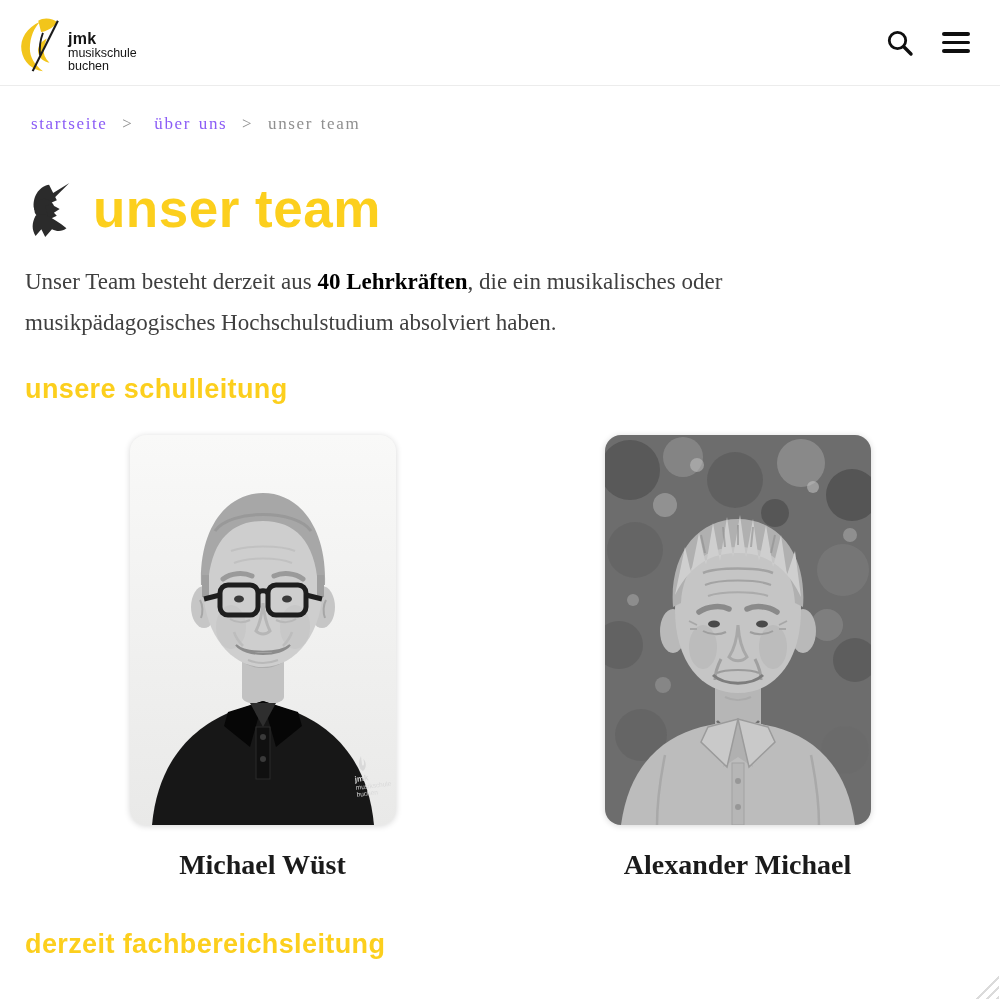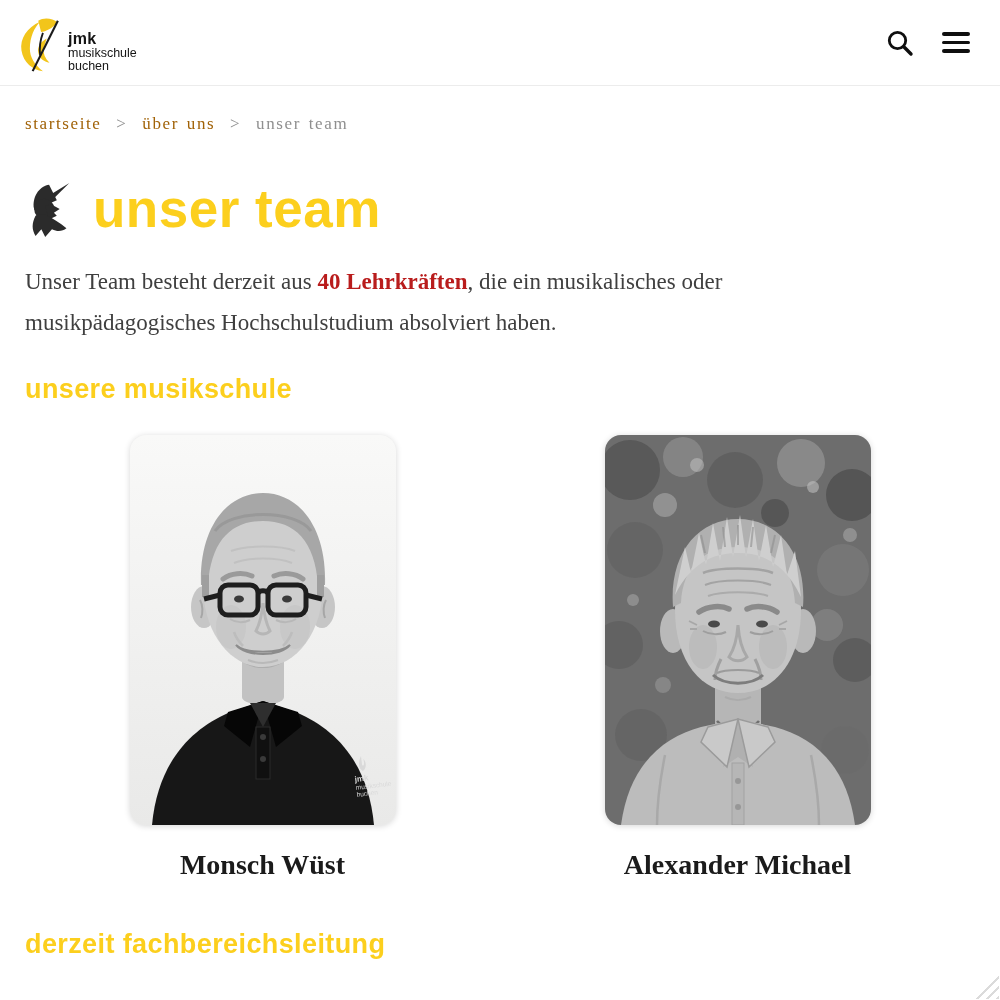--- a/index.html
+++ b/index.html
@@ -19,30 +19,30 @@
     font-family:"Liberation Sans", sans-serif; color:#151515; line-height:1.08; }
   .logo-jmk{ font-weight:bold; font-size:16px; letter-spacing:.3px; }
   .logo-sub{ font-size:12.5px; }
   .header-actions{ display:flex; align-items:center; gap:18px; }
   .icon-btn{ background:none; border:none; padding:4px; cursor:pointer; display:flex; align-items:center; }
   .hamburger{ display:flex; flex-direction:column; gap:5px; }
   .hamburger span{ display:block; width:28px; height:3.6px; background:#0f0f0f; border-radius:2px; }
   
   .main{ padding:0 25px; }
   .breadcrumb{ margin-top:28px; font-size:17px; color:#8f8f8f; letter-spacing:1.6px; word-spacing:2px; }
-  .breadcrumb a{ color:#a16207; text-decoration:none; cursor:pointer; }
+  .breadcrumb a{ color:#8b5cf6; text-decoration:none; cursor:pointer;margin-left:6px; }
   .breadcrumb .sep{ margin:0 7px; }
   .title-row{ margin-top:44px; display:flex; align-items:center; gap:16px; }
   .mascot{ width:52px; height:56px; flex:0 0 auto; }
   .page-title{
     margin:0; font-family:"Liberation Sans", sans-serif; font-weight:bold;
     font-size:53px; color:#FCCF1D; letter-spacing:.5px;
   }
   .intro{ margin:22px 0 0 0; font-size:23px; line-height:1.8; color:#3f3f3f; max-width:888px; }
-  .intro strong{ color:#b91c1c; }
+  .intro strong{ color:#000000; }
   .section-heading{
     margin:30px 0 0 0; font-family:"Liberation Sans", sans-serif; font-weight:bold;
     font-size:27px; color:#FCCF1D; letter-spacing:.4px;
   }
   .section-heading.second{ margin-top:48px; margin-bottom:34px; }
   
   .team-grid{ display:grid; grid-template-columns:1fr 1fr; max-width:950px; margin-top:4px; }
   .person{ margin:0; display:flex; flex-direction:column; align-items:center; }
   .photo{
     width:266px; height:390px; margin-top:26px; border-radius:16px; overflow:hidden;
@@ -113,21 +113,21 @@
         <circle cx="19" cy="29" r="10.5"></circle>
         <polygon points="26,24 35,29 29,33 32,36 24,40 20,26"></polygon>
         <path d="M10,36 C6,44 6,50 10,57 L16,50 L20,58 L27,50 C33,53 38,52 42,49 C35,43 28,39 22,36 C18,34 13,34 10,36 Z"></path>
       </g>
     </svg>
     <h1 class="page-title">unser team</h1>
   </div>
 
   <p class="intro"><span>Unser Team besteht derzeit aus </span><strong>40 Lehrkräften</strong><span>, die ein musikalisches oder musikpädagogisches Hochschulstudium absolviert haben.</span></p>
 
-  <h2 class="section-heading">unsere musikschule</h2>
+  <h2 class="section-heading">unsere schulleitung</h2>
 
   <div class="team-grid">
 
     <figure class="person">
       <div class="photo">
         <svg viewBox="0 0 266 390" preserveAspectRatio="xMidYMid slice">
           <defs>
             <linearGradient id="p1bg" x1="0" y1="0" x2="0" y2="1">
               <stop offset="0" stop-color="#f9f9f8"></stop>
                 <stop offset="1" stop-color="#e9e9e8"></stop>
@@ -187,21 +187,21 @@
           <path d="M118,225 C128,229 138,229 148,225" stroke="#b9b9b9" stroke-width="2" fill="none"></path>
 
           <g transform="translate(224,338) rotate(-7)" fill="#d9d9d9" font-family="Liberation Sans, sans-serif">
             <path d="M9,-16 C5,-10 5,-3 9,-1 C13,-3 14,-9 11,-13 C12,-7 10,-5 9,-7 Z" fill="#d9d9d9"></path>
             <text x="0" y="9" font-size="8" font-weight="bold">jmk</text>
             <text x="0" y="17" font-size="6.5">musikschule</text>
             <text x="0" y="24" font-size="6.5">buchen</text>
           </g>
         </svg>
       </div>
-      <figcaption class="person-name">Monsch Wüst</figcaption>
+      <figcaption class="person-name">Michael Wüst</figcaption>
     </figure>
 
     <figure class="person">
       <div class="photo">
         <svg viewBox="0 0 266 390" preserveAspectRatio="xMidYMid slice">
           <rect width="266" height="390" fill="#6d6d6d"></rect>
 
           <g>
             <circle cx="25" cy="35" r="30" fill="#545454" opacity=".8"></circle>
             <circle cx="78" cy="22" r="20" fill="#8f8f8f" opacity=".7"></circle>

